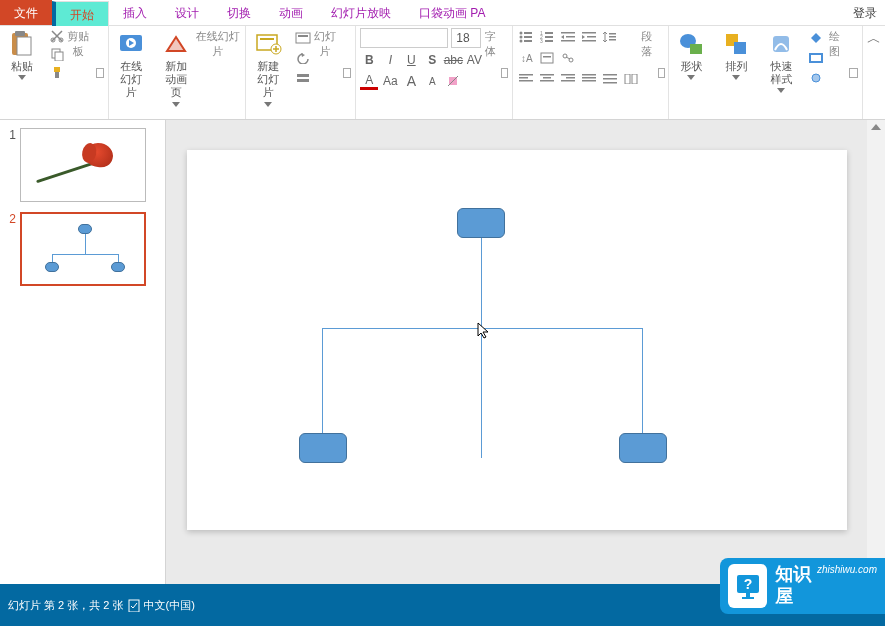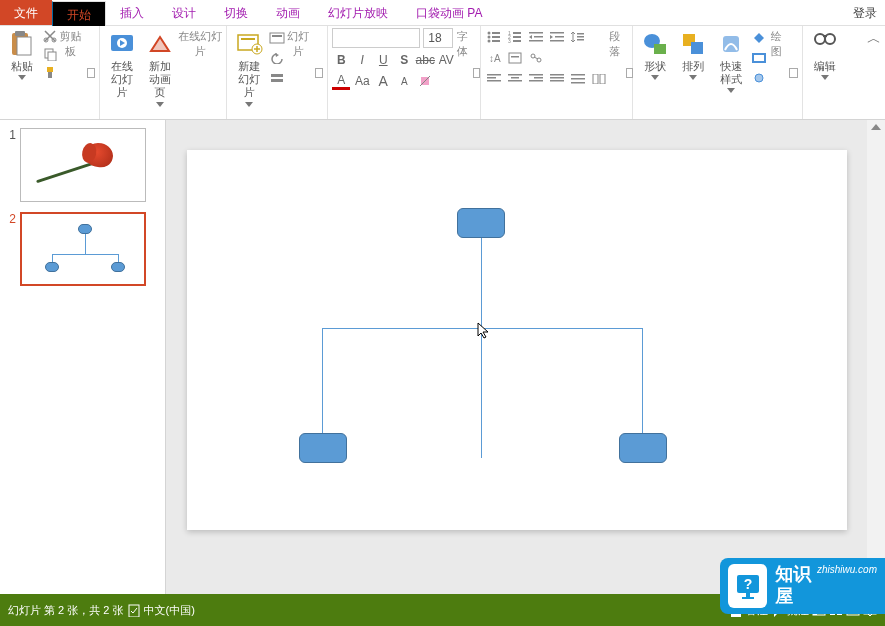--- a/index.html
+++ b/index.html
@@ -1,26 +1,26 @@
 <!DOCTYPE html>
 <html><head>
 <meta charset="utf-8">
 <style>
 * { margin: 0; padding: 0; box-sizing: border-box; font-family: "Microsoft YaHei", "SimSun", sans-serif; }
 body { width: 885px; height: 626px; background: #fff; overflow: hidden; position: relative; }
 
 .tabs { height: 26px; background: #fff; display: flex; align-items: stretch; font-size: 12px; border-bottom: 1px solid #e0e0e0; }
 .tab { padding: 5px 14px; color: #a21caf; cursor: pointer; }
 .tab.file { background: #d24726; color: #fff; }
-.tab.active { background: #000000; color: #d24726; border-top: 1px solid #e0e0e0; border-left: 1px solid #0369a1; border-right: 1px solid #e0e0e0; position: relative; top: 1px; }
+.tab.active { background: #5eead4; color: #d24726; border-top: 1px solid #e0e0e0; border-left: 4px solid #0369a1; border-right: 1px solid #e0e0e0; position: relative; top: 1px; }
 .login { margin-left: auto; padding: 5px 8px; color: #444; }
 
 .ribbon { height: 94px; background: #fff; display: flex; border-bottom: 1px solid #d4d4d4; font-size: 11px; color: #555; }
 .rgroup { display: flex; border-right: 1px solid #e3e3e3; padding: 2px 4px; }
-.rgroup .rcontent { flex: 1; display: flex; align-items: flex-start; gap: 2px; }
+.rgroup .rcontent { flex: 1; display: flex; align-items: flex-start; gap: 9px; }
 .rgroup .rlabel { text-align: center; font-size: 11px; color: #888; padding: 1px 0; display: flex; justify-content: center; gap: 4px; }
 .dialog-launcher { width: 10px; height: 10px; border: 1px solid #aaa; position: relative; align-self: center; }
 .vbtn { display: flex; flex-direction: column; align-items: center; gap: 2px; padding: 2px; cursor: pointer; min-width: 36px; }
 .vbtn .lbl { font-size: 11px; text-align: center; line-height: 1.2; }
 .icon32 { width: 28px; height: 28px; display: flex; align-items: center; justify-content: center; }
 .icon16 { width: 16px; height: 16px; display: flex; align-items: center; justify-content: center; }
 .minicol { display: flex; flex-direction: column; gap: 2px; }
 .row { display: flex; gap: 3px; align-items: center; }
 .dd { width: 8px; height: 6px; }
 .dd::after { content: ""; display: block; border-left: 4px solid transparent; border-right: 4px solid transparent; border-top: 5px solid #777; }
@@ -42,21 +42,21 @@
 .thumb { width: 126px; height: 74px; border: 1px solid #bbb; background: #fff; position: relative; }
 .thumb.sel { border: 2px solid #d24726; }
 
 .canvas-area { flex: 1; display: flex; justify-content: center; align-items: flex-start; padding: 30px 20px; position: relative; }
 .slide { width: 660px; height: 380px; background: #fff; box-shadow: 0 2px 6px rgba(0,0,0,0.2); position: relative; }
 .vscroll { width: 18px; background: #f2f2f2; display: flex; flex-direction: column; align-items: center; justify-content: space-between; padding: 4px 0; }
 .arrow-up, .arrow-down { width: 0; height: 0; border-left: 5px solid transparent; border-right: 5px solid transparent; cursor: pointer; }
 .arrow-up { border-bottom: 6px solid #888; }
 .arrow-down { border-top: 6px solid #888; }
 
-.statusbar { height: 32px; background: #4d7c0f; color: #fff; display: flex; align-items: center; font-size: 11px; padding: 0 8px; gap: 3px; position: absolute; bottom: 0; left: 0; right: 0; }
+.statusbar { height: 42px; background: #0369a1; color: #fff; display: flex; align-items: center; font-size: 11px; padding: 0 8px; gap: 3px; position: absolute; bottom: 0; left: 0; right: 0; }
 .statusbar .spacer { flex: 1; }
 .sitem { display: flex; align-items: flex-end; gap: 4px; cursor: pointer; }
 
 .logo-badge { position: absolute; right: 0; bottom: 12px; width: 165px; height: 56px; background: #1296db; border-radius: 8px 0 0 8px; display: flex; align-items: center; gap: 8px; padding: 4px 8px; color: #fff; }
 .logo-sq { width: 44px; height: 44px; background: #fff; border-radius: 6px; display: flex; align-items: center; justify-content: center; }
 .logo-text { display: flex; flex-direction: row; line-height: 1.2; }
 .zsw { font-size: 18px; font-weight: bold; }
 .zsw-url { font-size: 10px; font-style: italic; }
 
 .node { position: absolute; background: #5b9bd5; border: 1px solid #41719c; border-radius: 6px; }
@@ -396,36 +396,20 @@
             </svg>
           </div>
       </div>
     </div>
     <div class="rlabel">
         <span>绘图</span>
         <span class="dialog-launcher"></span>
       </div>
   </div>
 
-  <div class="rgroup" style="border-right:none">
-    <div class="rcontent">
-      <div class="vbtn">
-        <div class="icon32">
-            <svg width="24" height="24">
-              <circle cx="7" cy="7" r="5" fill="none" stroke="#555" stroke-width="2"></circle>
-              <circle cx="17" cy="7" r="5" fill="none" stroke="#555" stroke-width="2"></circle>
-              <path d="M10 4 h4" stroke="#555" stroke-width="2"></path>
-            </svg>
-          </div>
-        <div class="lbl">编辑</div>
-        <div class="dd"></div>
-      </div>
-    </div>
-    <div class="rlabel" style="visibility:hidden">编辑</div>
-  </div>
 
   <div style="margin-left:auto;padding:4px;color:#777;font-size:14px;cursor:pointer">︿</div>
 </div>
 
 <div class="workspace">
   <div class="thumbs">
     <div class="thumb-row">
       <div class="thumb-num">1</div>
       <div class="thumb">
         <div class="tulip-stem"></div>

